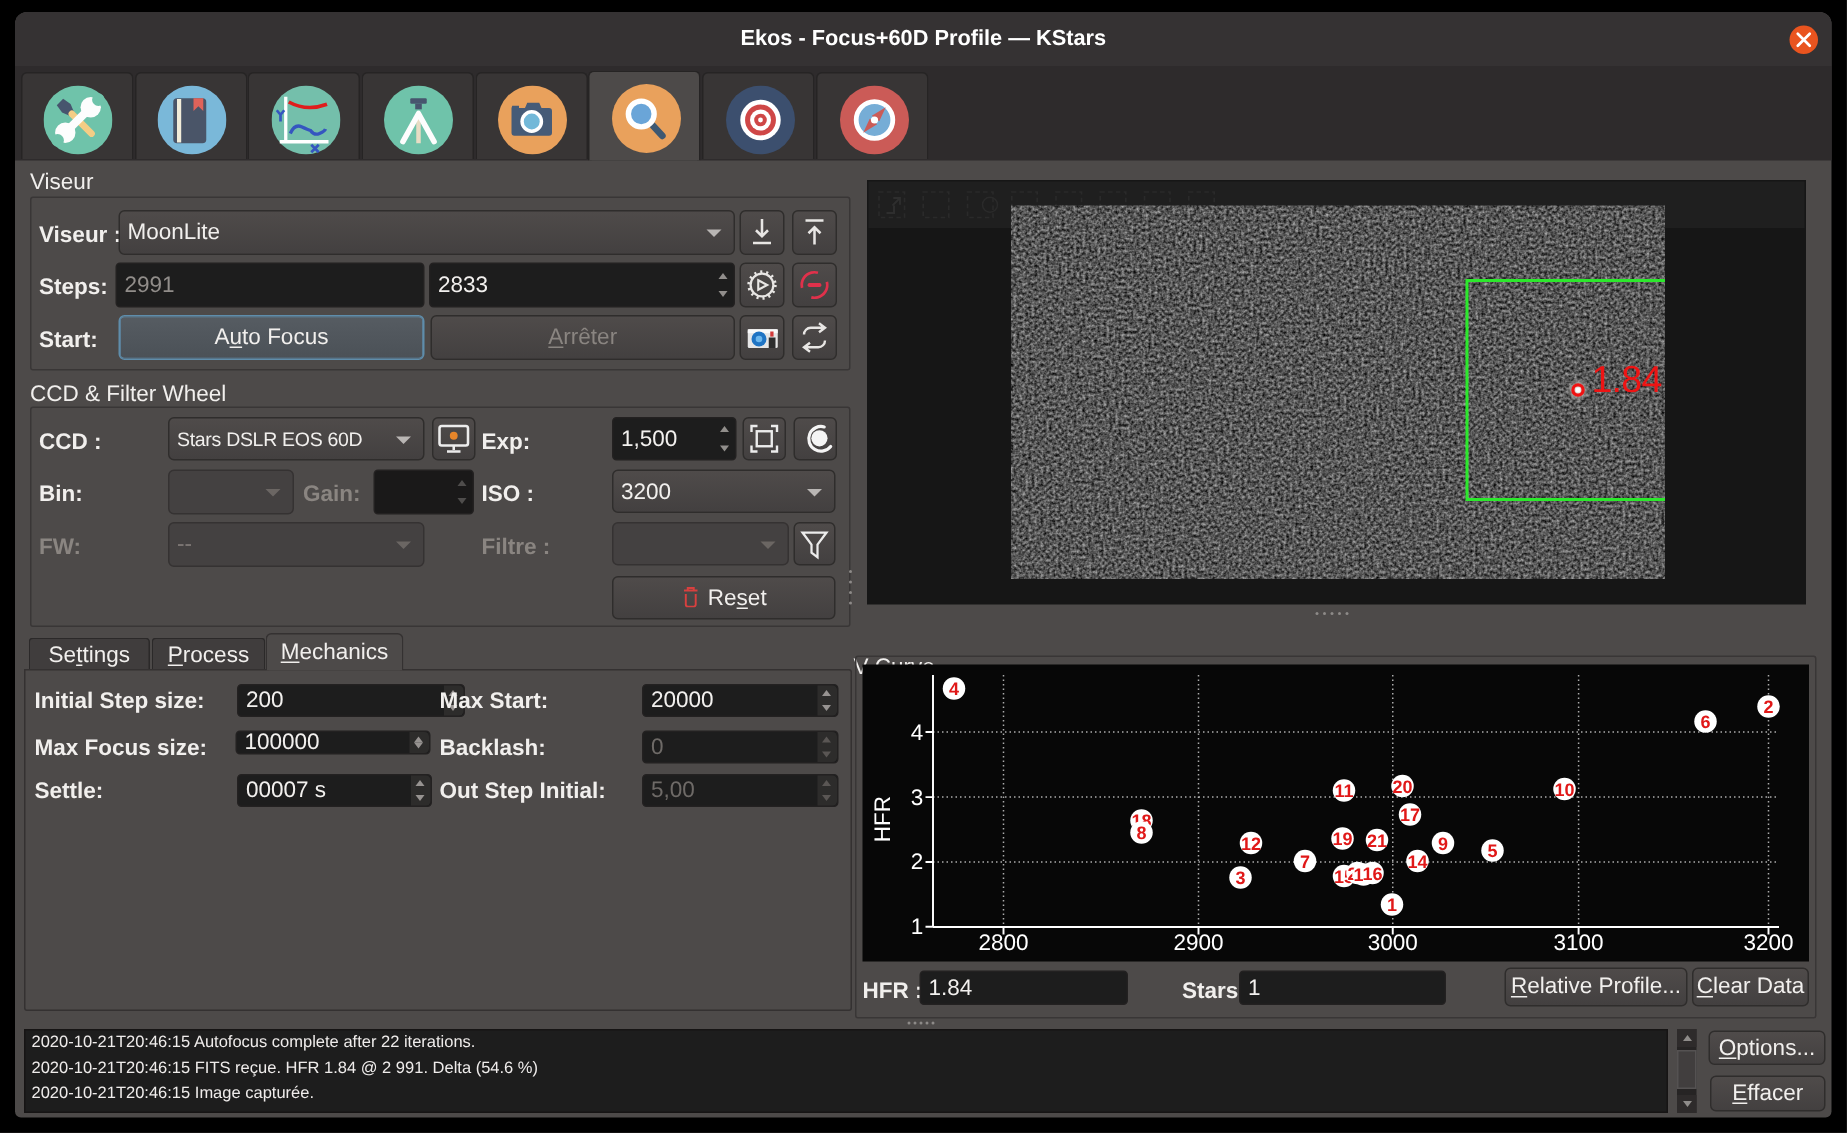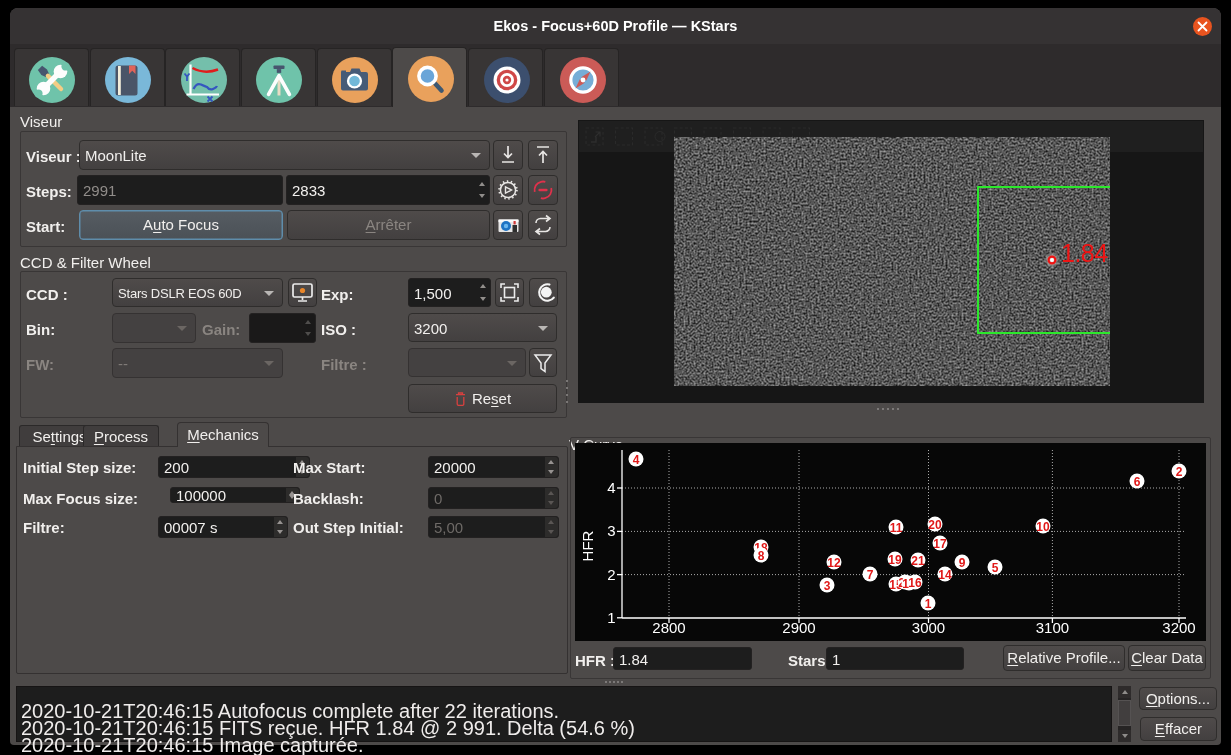--- a/index.html
+++ b/index.html
@@ -230,53 +230,53 @@
       <path d="M2 3.6 h9 M4.5 3.6 V2 h4 v1.6 M3.2 6 v7 a1.4 1.4 0 0 0 1.4 1.4 h3.8 a1.4 1.4 0 0 0 1.4 -1.4 V6" stroke="#d8403f" stroke-width="1.3" fill="none"></path>
     </svg>Re<span class="u">s</span>et</div>
 <div class="abs dots-v" id="dots1" style="left:566px; top:380px;">
     <i style="top:0px;"></i>
     <i style="top:7px;"></i>
     <i style="top:14px;"></i>
     <i style="top:21px;"></i>
   </div>
 
 <div class="abs" style="left:19px; top:425px; width:81px; height:22px; background:#403d3d; border:1px solid #2b2929; border-bottom:none; border-radius:3px 3px 0 0; text-align:center; line-height:21px;">Se<span class="u">t</span>tings</div>
-<div class="abs" style="left:83px; top:425px; width:76px; height:22px; background:#403d3d; border:1px solid #2b2929; border-bottom:none; border-radius:3px 3px 0 0; text-align:center; line-height:21px;"><span class="u">P</span>rocess</div>
+<div class="abs" style="left:101px; top:425px; width:76px; height:22px; background:#403d3d; border:1px solid #2b2929; border-bottom:none; border-radius:3px 3px 0 0; text-align:center; line-height:21px;"><span class="u">P</span>rocess</div>
 <div class="abs" style="left:177px; top:422px; width:92px; height:25px; background:#4d4a49; border:1px solid #343131; border-bottom:none; border-radius:4px 4px 0 0; text-align:center; line-height:23px; z-index:2;"><span class="u">M</span>echanics</div>
 <div class="abs" style="left:16px; top:446px; width:552px; height:228px; background:#4d4a49; border:1px solid #343131; border-radius:0 2px 2px 2px;"></div>
 
 <div class="abs lbl" style="left:23px; top:459px;">Initial Step size:</div>
 <div class="abs inp spin" style="left:158px; top:456px; width:152px; height:22px;">
     <span class="it">200</span>
     <span style="position:absolute; right:0; top:0; width:13px; height:100%; background:rgba(120,114,110,0.18); border-radius:0 3px 3px 0;"></span>
     <span class="sparr up" style="top:3px; border-bottom-color:#979391;"></span>
     <span class="sparr dn" style="bottom:3px; border-top-color:#979391;"></span>
   </div>
 <div class="abs lbl" style="left:293px; top:459px;">Max Start:</div>
 <div class="abs inp spin" style="left:428px; top:456px; width:131px; height:22px;">
     <span class="it">20000</span>
     <span style="position:absolute; right:0; top:0; width:13px; height:100%; background:rgba(120,114,110,0.18); border-radius:0 3px 3px 0;"></span>
     <span class="sparr up" style="top:3px; border-bottom-color:#979391;"></span>
     <span class="sparr dn" style="bottom:3px; border-top-color:#979391;"></span>
   </div>
 <div class="abs lbl" style="left:23px; top:490px;">Max Focus size:</div>
-<div class="abs inp spin" style="left:170px; top:487px; width:130px; height:16px;">
+<div class="abs inp spin" style="left:157px; top:487px; width:130px; height:16px;">
     <span class="it">100000</span>
     <span style="position:absolute; right:0; top:0; width:13px; height:100%; background:rgba(120,114,110,0.18); border-radius:0 3px 3px 0;"></span>
     <span class="sparr up" style="top:3px; border-bottom-color:#979391;"></span>
     <span class="sparr dn" style="bottom:3px; border-top-color:#979391;"></span>
   </div>
 <div class="abs lbl" style="left:293px; top:490px;">Backlash:</div>
 <div class="abs inp spin off" style="left:428px; top:487px; width:131px; height:22px;">
     <span class="it" style="color:#6e6a67;">0</span>
     <span style="position:absolute; right:0; top:0; width:13px; height:100%; background:rgba(120,114,110,0.18); border-radius:0 3px 3px 0;"></span>
     <span class="sparr up" style="top:3px; border-bottom-color:#5a5654;"></span>
     <span class="sparr dn" style="bottom:3px; border-top-color:#5a5654;"></span>
   </div>
-<div class="abs lbl" style="left:23px; top:519px;">Filtre:</div>
+<div class="abs lbl" style="left:23px; top:519px;">Settle:</div>
 <div class="abs inp spin" style="left:158px; top:516px; width:130px; height:22px;">
     <span class="it">00007 s</span>
     <span style="position:absolute; right:0; top:0; width:13px; height:100%; background:rgba(120,114,110,0.18); border-radius:0 3px 3px 0;"></span>
     <span class="sparr up" style="top:3px; border-bottom-color:#979391;"></span>
     <span class="sparr dn" style="bottom:3px; border-top-color:#979391;"></span>
   </div>
 <div class="abs lbl" style="left:293px; top:519px;">Out Step Initial:</div>
 <div class="abs inp spin off" style="left:428px; top:516px; width:131px; height:22px;">
     <span class="it" style="color:#6e6a67;">5,00</span>
     <span style="position:absolute; right:0; top:0; width:13px; height:100%; background:rgba(120,114,110,0.18); border-radius:0 3px 3px 0;"></span>
@@ -422,21 +422,21 @@
 <div class="abs btn" style="left:1128px; top:645px; width:78px; height:26px; line-height:24px;"><span class="u">C</span>lear Data</div>
 
 <div class="abs dots-h" id="dots3" style="left:605px; top:681px;">
     <i style="left:0px;"></i>
     <i style="left:4px;"></i>
     <i style="left:8px;"></i>
     <i style="left:12px;"></i>
     <i style="left:16px;"></i>
   </div>
 <div class="abs" style="left:16px; top:686px; width:1096px; height:56px; background:#1d1d1d; border:1px solid #161414;">
-  <div style="padding:16px 0 0 4px; line-height:16.9px; color:#efeceb; font-size:20px;">
+  <div style="padding:0 0 0 4px; line-height:16.9px; color:#efeceb; font-size:11px;">
   2020-10-21T20:46:15 Autofocus complete after 22 iterations.<br>
   2020-10-21T20:46:15 FITS reçue. HFR 1.84 @ 2 991. Delta (54.6 %)<br>
   2020-10-21T20:46:15 Image capturée.
   </div>
 </div>
 <div class="abs" id="scrollbar" style="left:1118px; top:686px; width:13px; height:56px; background:#262424;">
     <div class="abs" style="left:0;top:0;width:13px;height:12px;background:#2e2b2b;">
       <div style="margin:4px auto 0;width:0;height:0;border-left:3.5px solid transparent;border-right:3.5px solid transparent;border-bottom:4px solid #8f8c8a;"></div>
     </div>
   <div class="abs" style="left:0;top:14px;width:13px;height:26px;background:#413e3e;border:1px solid #555252;"></div>

